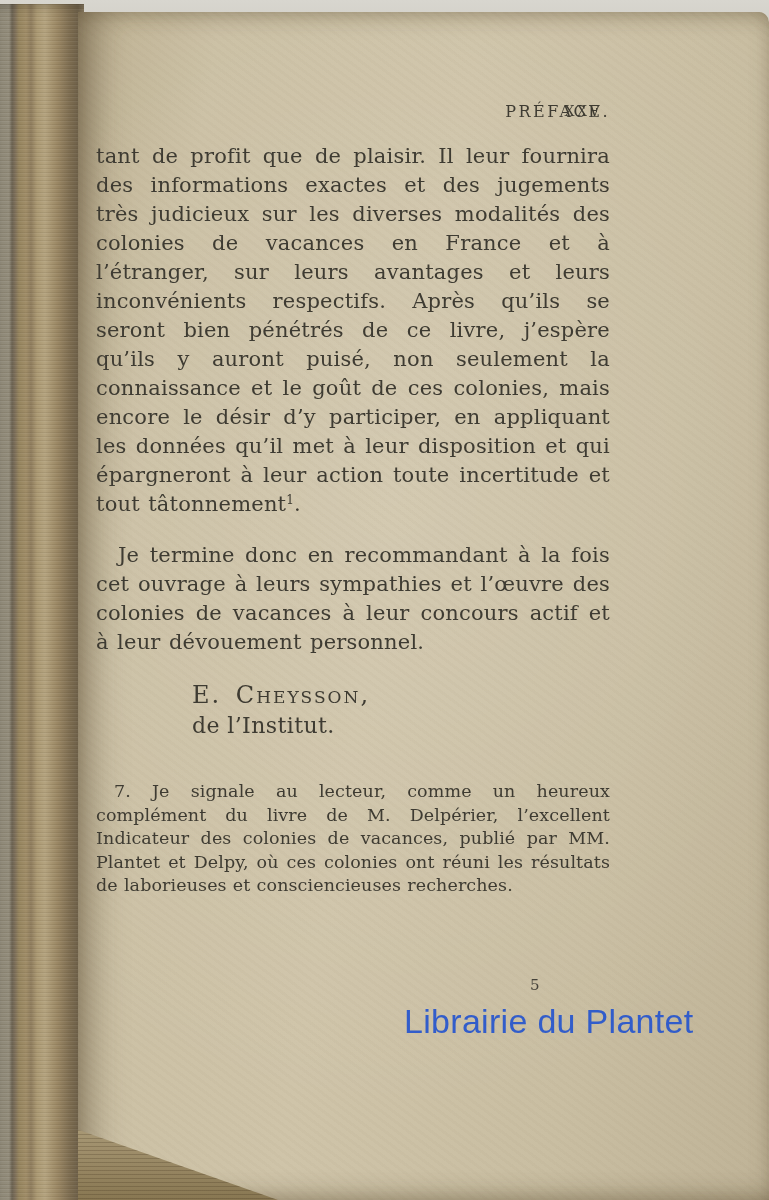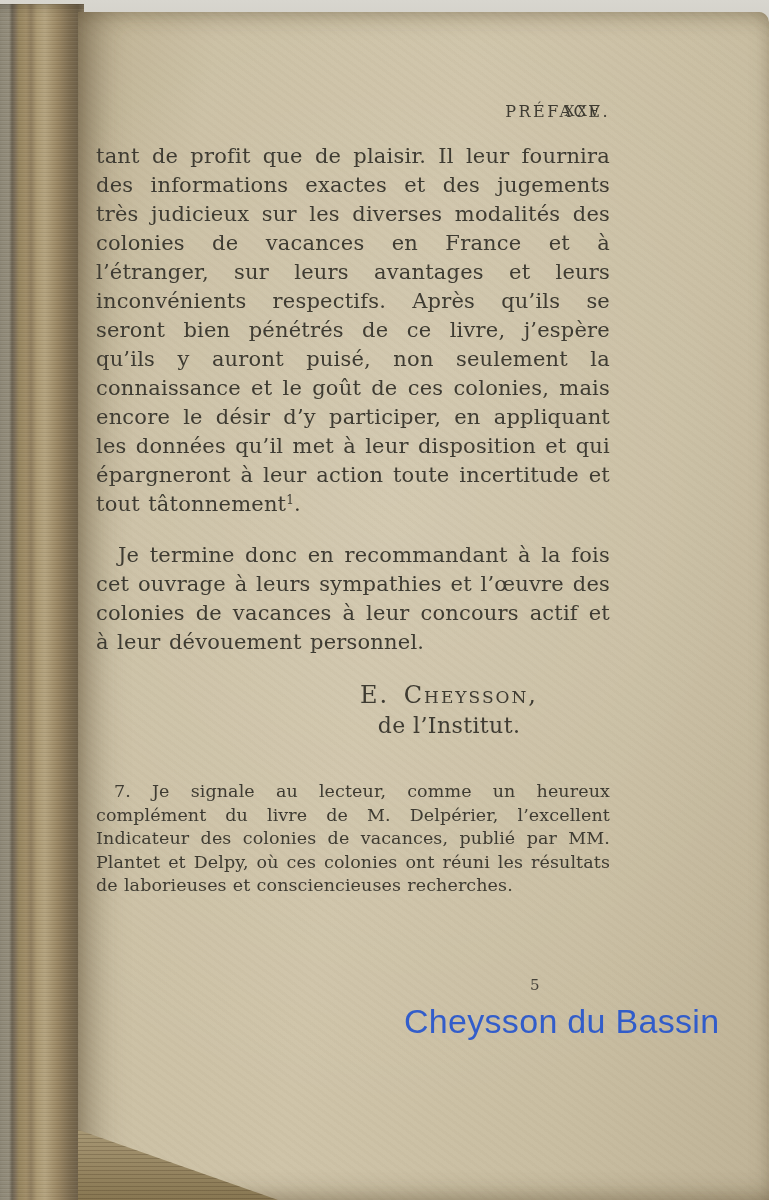--- a/index.html
+++ b/index.html
@@ -95,21 +95,21 @@
   .footnote-ref {
     font-size: 12px;
     position: relative; top: -7px;
     letter-spacing: 0;
   }
 
   .signature-block {
     width: 514px;
     margin-top: 24px;
     transform: translateX(96px);
-    text-align: center;
+    text-align: left;
   }
   .signature-name {
     font-variant: small-caps;
     font-size: 24px;
     letter-spacing: 2px;
     word-spacing: 5px;
   }
   .signature-affiliation {
     font-size: 22px;
     margin-top: 4px;
@@ -173,15 +173,15 @@
       <div class="signature-name">E. Cheysson,</div>
       <div class="signature-affiliation">de l’Institut.</div>
     </div>
 
     <p class="footnote"><span>7. Je signale au lecteur, comme un heureux complément du livre de M. Delpérier, l’excellent </span><span class="footnote-italic">Indicateur des colonies de vacances,</span><span> publié par MM. Plantet et Delpy, où ces colonies ont réuni les résultats de laborieuses et consciencieuses recherches.</span></p>
 
   </div>
 
   <span class="gathering-mark">5</span>
 
-  <span class="watermark" style="color: rgb(42, 88, 205);">Cheysson du Bassin</span>
+  <span class="watermark" style="color: rgb(42, 88, 205);">Librairie du Plantet</span>
 
 </div>
 
 </body></html>

